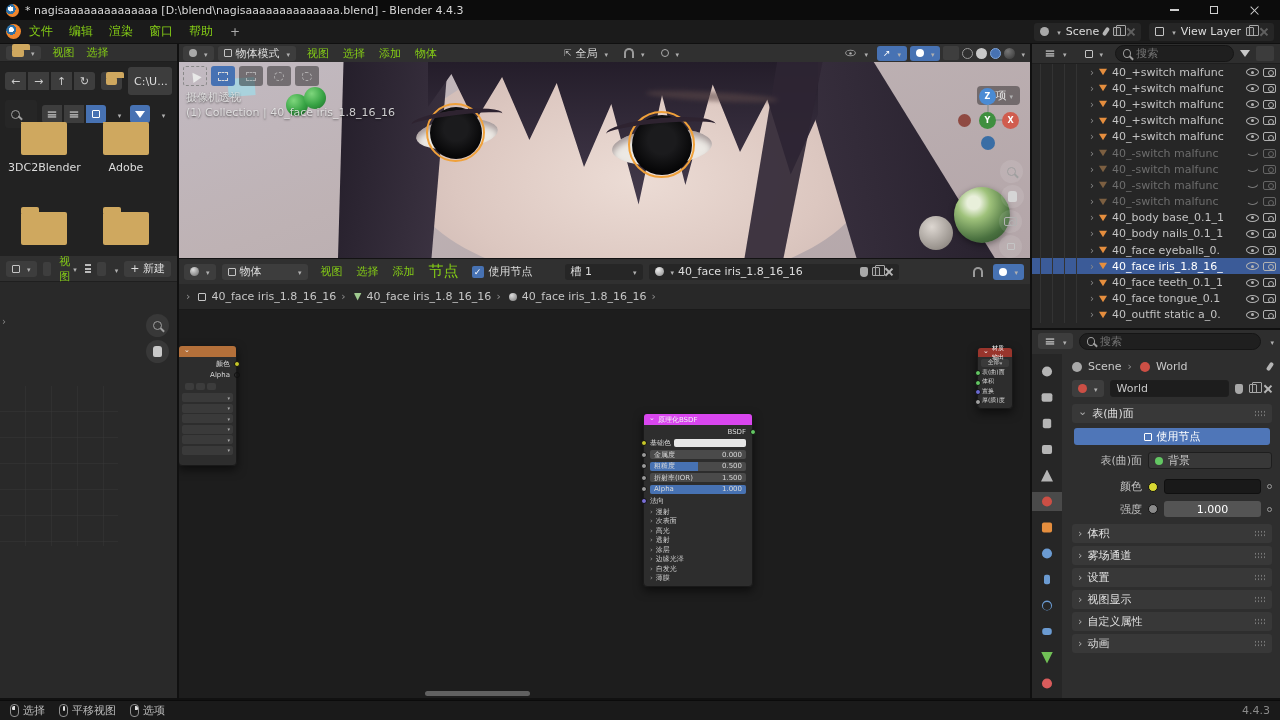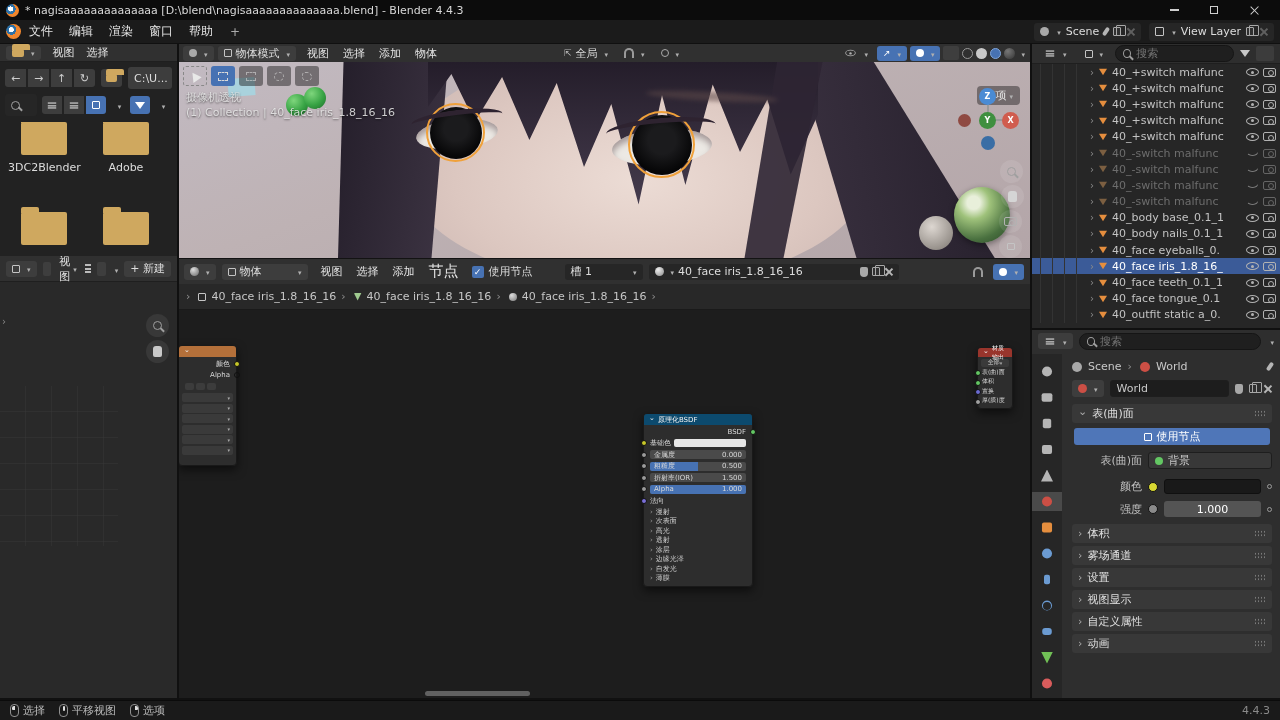--- a/index.html
+++ b/index.html
@@ -1,25 +1,25 @@
 <!DOCTYPE html>
 <html><head>
 <meta charset="utf-8">
 <style>
 *{box-sizing:border-box;margin:0;padding:0}
 html,body{width:1280px;height:720px;overflow:hidden}
 body{font-family:"DejaVu Sans","Liberation Sans",sans-serif;background:#111;color:#c8c8c8;font-size:12px;position:relative}
 .fx{display:flex;align-items:center}
 
-.chip{background:#3d3d3d;border-radius:3px;height:22px;padding:0 6px;display:inline-flex;align-items:center;gap:4px;color:#ddd;font-size:11px;white-space:nowrap}
+.chip{background:#3d3d3d;border-radius:3px;height:28px;padding:0 6px;display:inline-flex;align-items:center;gap:4px;color:#ddd;font-size:11px;white-space:nowrap}
 .chip.dark{background:#262626}
 .chip.blue{background:#4772b3;color:#fff}
 .cv::after{content:"▾";font-size:7px;color:#b0b0b0;margin-left:3px}
 .cvr::before{content:"›";font-size:11px;color:#909090;margin-right:2px}
-.menu-item{padding:0 8px;color:#e5e5e5;font-size:12px;height:100%;display:flex;align-items:center}
+.menu-item{padding:0 8px;color:#84cc16;font-size:12px;height:100%;display:flex;align-items:center}
 .hdr{background:#303030;border-bottom:1px solid #1f1f1f;display:flex;align-items:center;gap:6px;padding:0 6px}
 .icbox{width:16px;height:14px;border-radius:2px;background:#9a9a9a22;display:inline-block;position:relative}
 .sq{display:inline-block;border:1px solid #c4c4c4;width:9px;height:9px;border-radius:1px}
 .circ{display:inline-block;width:11px;height:11px;border-radius:50%;background:#a9a9a9}
 .tri{display:inline-block;width:0;height:0;border-left:5px solid transparent;border-right:5px solid transparent;border-top:8px solid #e58e3e}
 .mag{display:inline-block;width:9px;height:9px;border:1.5px solid #9f9f9f;border-radius:50%;position:relative}
 .mag::after{content:"";position:absolute;width:5px;height:1.5px;background:#9f9f9f;transform:rotate(45deg);right:-4px;bottom:-1px}
 .funnel{display:inline-block;width:0;height:0;border-left:5px solid transparent;border-right:5px solid transparent;border-top:7px solid #e8e8e8;position:relative}
 .hamb{display:inline-block;width:12px;height:9px;border-top:2px solid #bbb;border-bottom:2px solid #bbb;position:relative}
 .hamb::after{content:"";position:absolute;left:0;right:0;top:1.5px;height:2px;background:#bbb}
@@ -539,21 +539,21 @@
     <div class="ndrop"></div>
         <div class="ndrop"></div>
         <div class="ndrop"></div>
         <div class="ndrop"></div>
         <div class="ndrop"></div>
         <div class="ndrop"></div>
       </div>
   </div>
 
   <div class="node" style="left:465px;top:103px;width:110px;padding-bottom:3px">
-    <div class="nhdr" style="background:#0c4a6e">
+    <div class="nhdr" style="background:#d946ef">
         <span>原理化BSDF</span>
       </div>
     <div class="nrow out">
         <span>BSDF</span>
         <i class="socket r" style="background:#63c763"></i>
       </div>
     <div class="nrow">
         <i class="socket l" style="background:#c7c729"></i>
         <span>基础色</span>
         <span class="swatch"></span>

